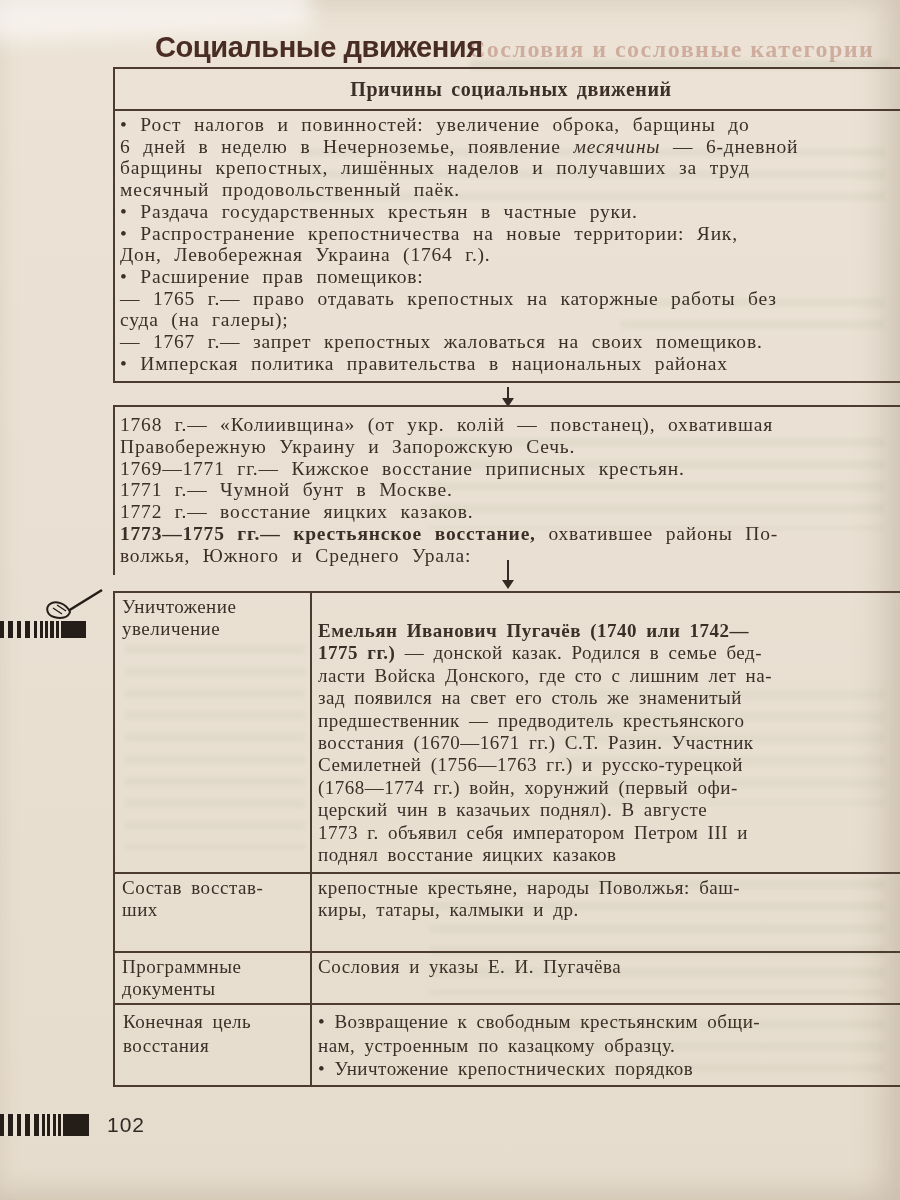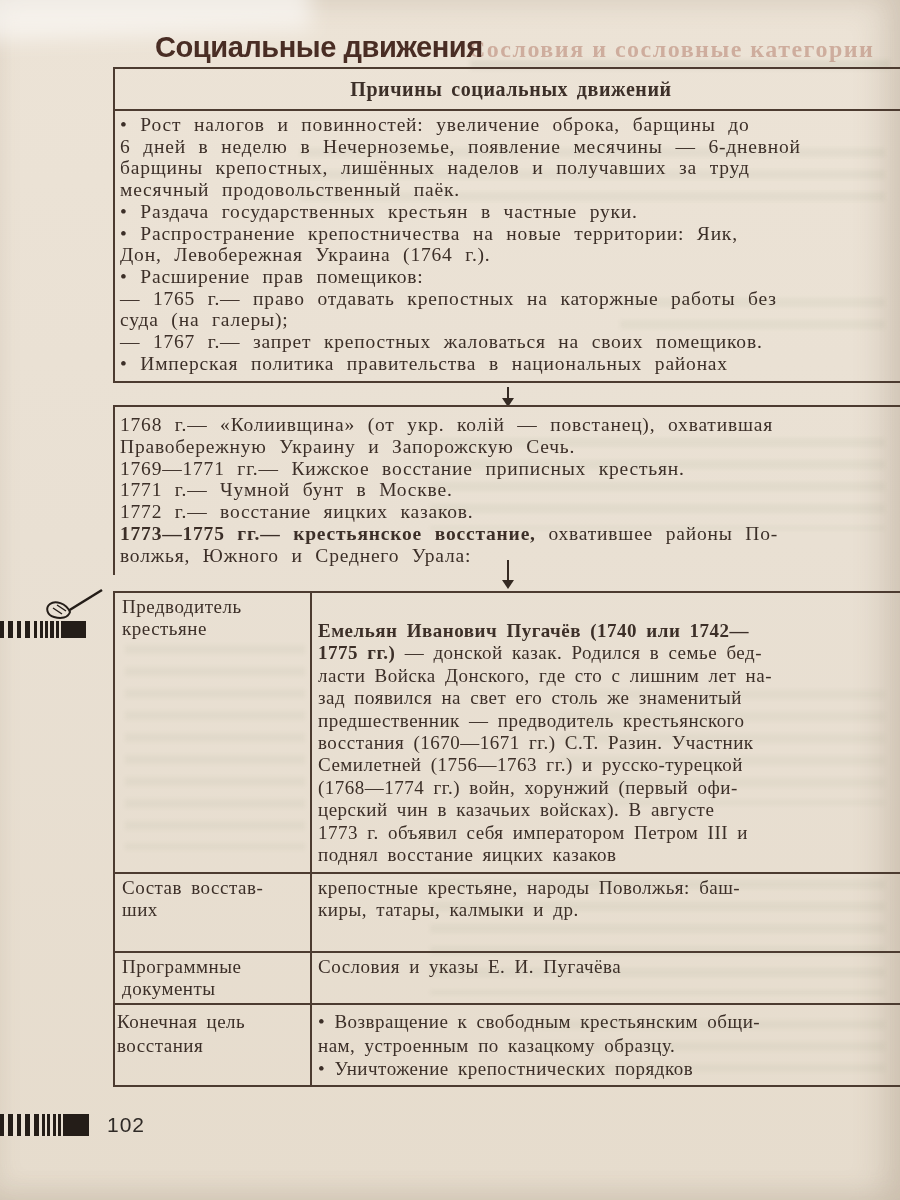--- a/index.html
+++ b/index.html
@@ -33,21 +33,21 @@
     font-weight:bold;font-size:20px;letter-spacing:.6px;word-spacing:3px;white-space:nowrap;
   }
   #table1 .bdy{padding:3px 2px 7px 5px;}
   .doc-text{font-size:19.5px;letter-spacing:.8px;word-spacing:7px;}
   #table1 .bdy .tline{line-height:21.7px;}
   #table2{left:113px;top:405px;width:796px;border-top:2px solid #4c3b30;border-left:2px solid #4c3b30;
     padding:7px 2px 8px 5px;}
   #table2 .tline{line-height:21.8px;}
   .tline{white-space:nowrap;}
   .b{font-weight:bold;margin-top:24px;}
-  .it{}
+  .it{font-style:italic;}
   #table3{left:113px;top:591px;width:796px;height:496px;border:2px solid #4c3b30;}
   #table3 .vline{position:absolute;left:195px;top:0;bottom:0;width:2px;background:#4c3b30;}
   #table3 .hline{position:absolute;left:0;right:0;height:2px;background:#4c3b30;}
   .cell{position:absolute;font-size:19px;letter-spacing:.5px;word-spacing:4px;}
   .cell .tline{line-height:22.4px;}
   .cell.compact .tline{line-height:22px;}
   .cell.goal .tline{line-height:23.5px;}
   .arrow-stem{position:absolute;width:2px;background:#352a23;}
   .arrow-head{position:absolute;width:0;height:0;
     border-left:6px solid transparent;border-right:6px solid transparent;border-top:9px solid #352a23;}
@@ -118,34 +118,34 @@
 <div class="arrow-stem" style="left:507px;top:560px;height:22px;"></div>
 <div class="arrow-head" style="left:502px;top:580px;"></div>
 
 <div class="tbl" id="table3">
   <div class="vline"></div>
   <div class="hline" style="top:279px;"></div>
   <div class="hline" style="top:358px;"></div>
   <div class="hline" style="top:410px;"></div>
 
   <div class="cell" style="left:7px;top:3px;">
-      <div class="tline">Предводитель</div>
-      <div class="tline">крестьяне</div>
+      <div class="tline">Уничтожение</div>
+      <div class="tline">увеличение</div>
     </div>
   <div class="cell" style="left:203px;top:3px;">
     <div class="tline b">Емельян Иванович Пугачёв (1740 или 1742—</div>
     <div class="tline"><span class="b">1775 гг.)</span><span> — донской казак. Родился в семье бед-</span></div>
     <div>
         <div class="tline">ласти Войска Донского, где сто с лишним лет на-</div>
         <div class="tline">зад появился на свет его столь же знаменитый</div>
         <div class="tline">предшественник — предводитель крестьянского</div>
         <div class="tline">восстания (1670—1671 гг.) С.Т. Разин. Участник</div>
         <div class="tline">Семилетней (1756—1763 гг.) и русско-турецкой</div>
         <div class="tline">(1768—1774 гг.) войн, хорунжий (первый офи-</div>
-        <div class="tline">церский чин в казачьих войсках). В августе</div>
+        <div class="tline">церский чин в казачьих поднял). В августе</div>
         <div class="tline">1773 г. объявил себя императором Петром III и</div>
         <div class="tline">поднял восстание яицких казаков</div>
       </div>
   </div>
 
   <div class="cell compact" style="left:7px;top:284px;">
       <div class="tline">Состав восстав-</div>
       <div class="tline">ших</div>
     </div>
   <div class="cell compact" style="left:203px;top:284px;">
@@ -154,21 +154,21 @@
     </div>
 
   <div class="cell compact" style="left:7px;top:363px;">
       <div class="tline">Программные</div>
       <div class="tline">документы</div>
     </div>
   <div class="cell compact" style="left:203px;top:363px;">
       <div class="tline">Сословия и указы Е. И. Пугачёва</div>
     </div>
 
-  <div class="cell goal" style="left:2px;top:417px;">
+  <div class="cell goal" style="left:8px;top:417px;">
       <div class="tline">Конечная цель</div>
       <div class="tline">восстания</div>
     </div>
   <div class="cell goal" style="left:203px;top:417px;">
       <div class="tline">• Возвращение к свободным крестьянским общи-</div>
       <div class="tline">нам, устроенным по казацкому образцу.</div>
       <div class="tline">• Уничтожение крепостнических порядков</div>
     </div>
 </div>
 

